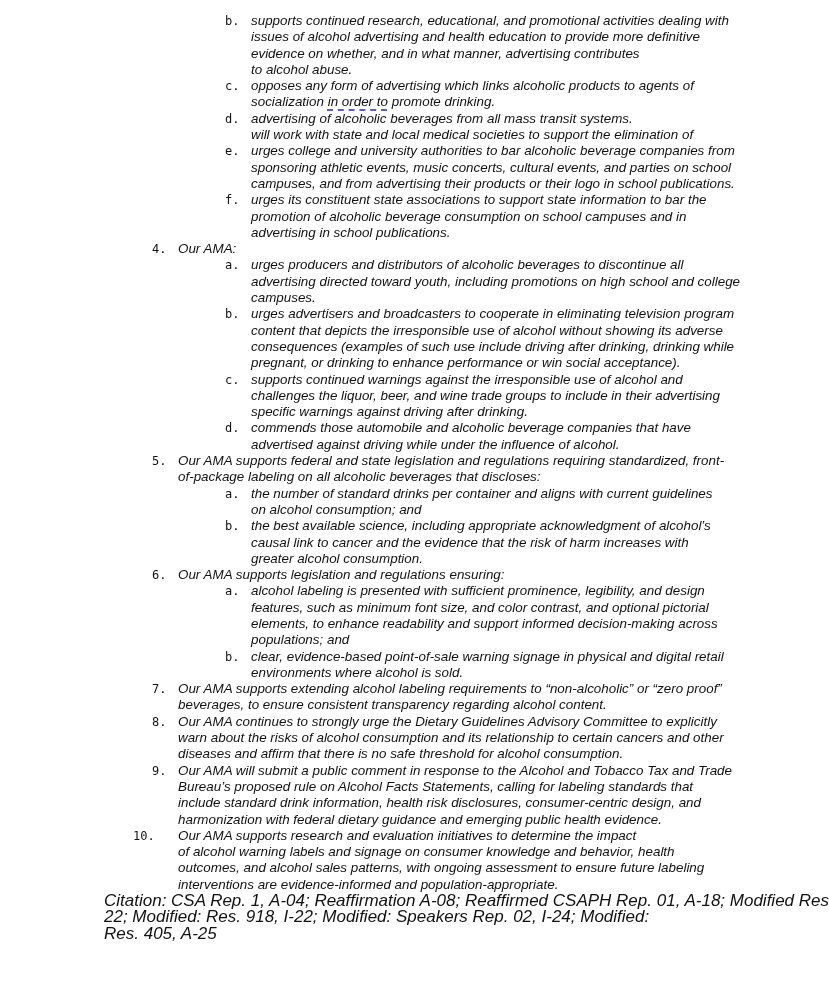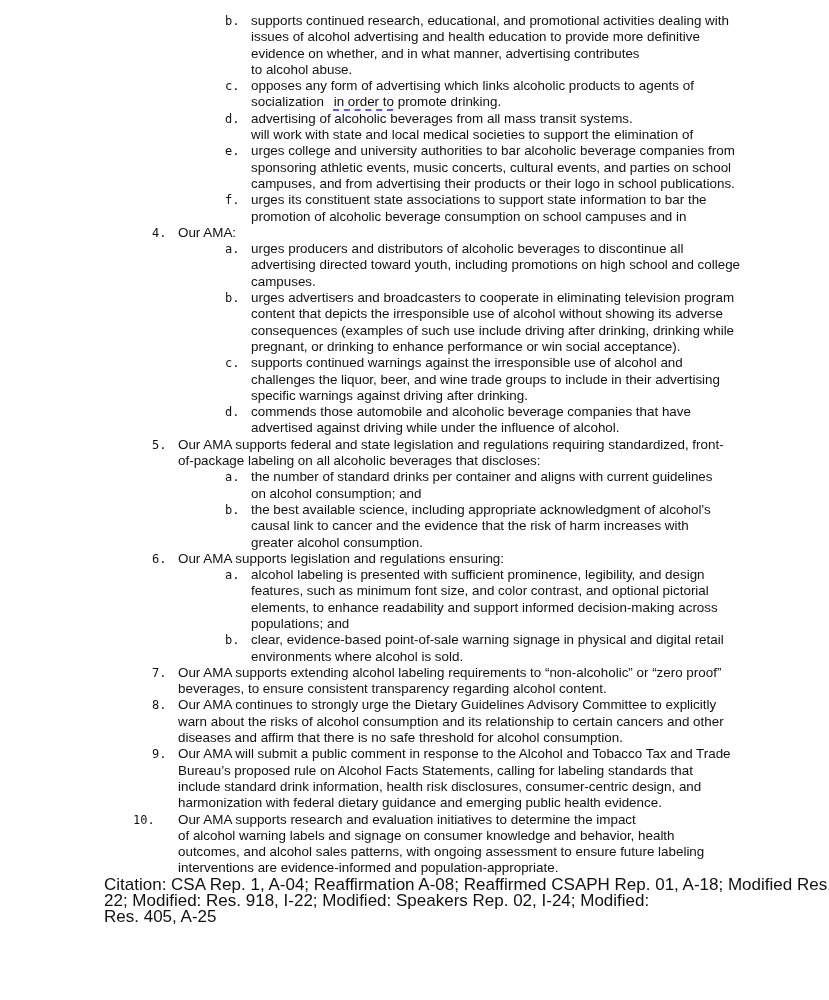--- a/index.html
+++ b/index.html
@@ -7,22 +7,22 @@
          font-family: "Liberation Sans", sans-serif; color: #111; }
   .page { position: absolute; left: 0; top: 13px; width: 829px; }
   .row { position: relative; font-size: 13.4px; line-height: 16.3px; }
   .num-row { padding-left: 178px; width: 590px; }
   .sub-row { padding-left: 251px; width: 520px; }
   .marker { position: absolute; font-size: 12px; font-family: "DejaVu Sans Mono", monospace; letter-spacing: 0; }
   .num-row .marker { left: 152px; }
   .sub-row .marker { left: 225px; }
   .text { display: block; }
   .cite { padding-left: 104px; width: 660px; font-size: 17px; line-height: 16.3px; }
-  .dotted { text-decoration: underline dashed #5b5bd6; text-decoration-thickness: 2px; text-underline-offset: 3px; margin-left: 6px; }
-  .l { display: block; white-space: nowrap; }
+  .dotted { text-decoration: underline dashed #5b5bd6; text-decoration-thickness: 2px; text-underline-offset: 3px; }
+  .l { display: block; white-space: nowrap; font-style: italic; }
 </style>
 </head>
 <body>
 
 <div class="page" id="page">
     <div class="row sub-row">
       <span class="marker">b.</span>
       <span class="text">
         <span class="l">supports continued research, educational, and promotional activities dealing with</span>
         <span class="l">issues of alcohol advertising and health education to provide more definitive</span>
@@ -50,20 +50,21 @@
         <span class="l">urges college and university authorities to bar alcoholic beverage companies from</span>
         <span class="l">sponsoring athletic events, music concerts, cultural events, and parties on school</span>
         <span class="l">campuses, and from advertising their products or their logo in school publications.</span>
       </span>
     </div>
     <div class="row sub-row">
       <span class="marker">f.</span>
       <span class="text">
         <span class="l">urges its constituent state associations to support state information to bar the</span>
         <span class="l">promotion of alcoholic beverage consumption on school campuses and in</span>
+        <span class="l">advertising in school publications.</span>
       </span>
     </div>
     <div class="row num-row">
       <span class="marker">4.</span>
       <span class="text">
         <span class="l">Our AMA:</span>
       </span>
     </div>
     <div class="row sub-row">
       <span class="marker">a.</span>

